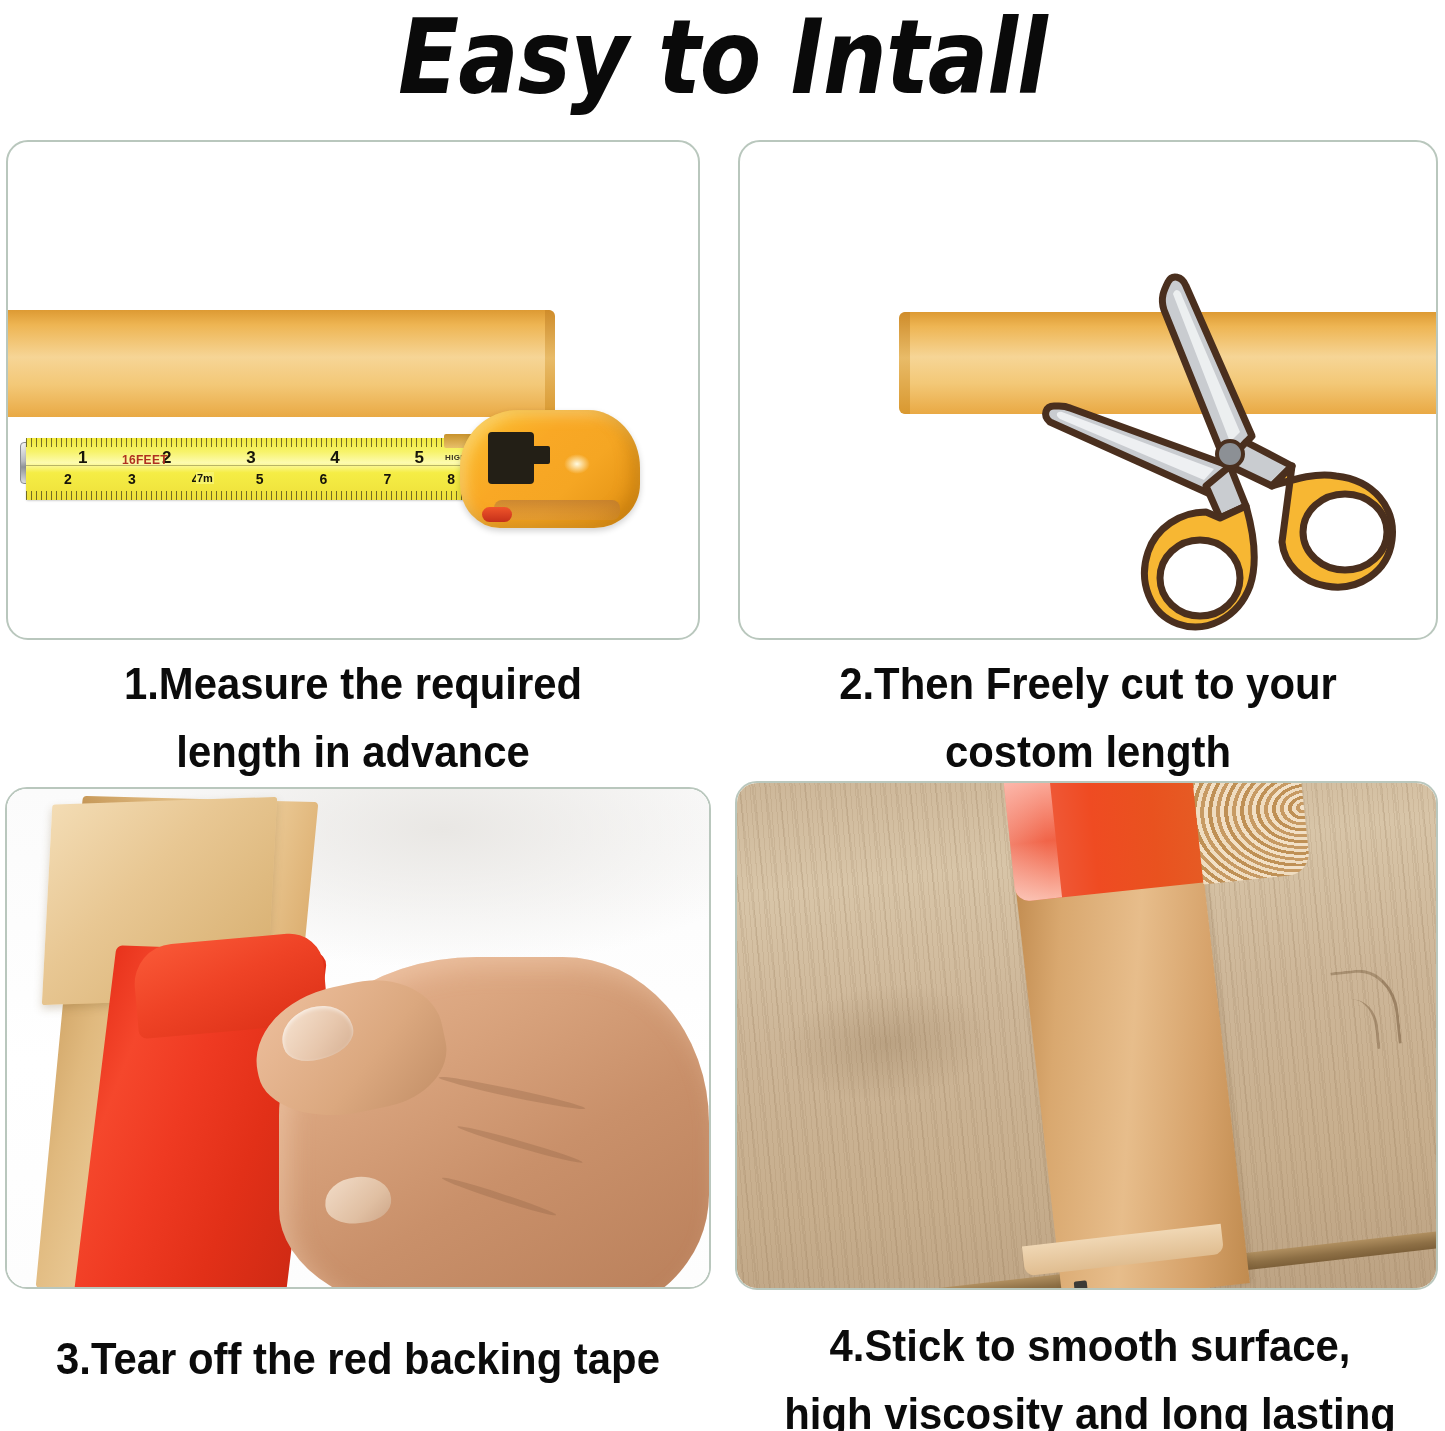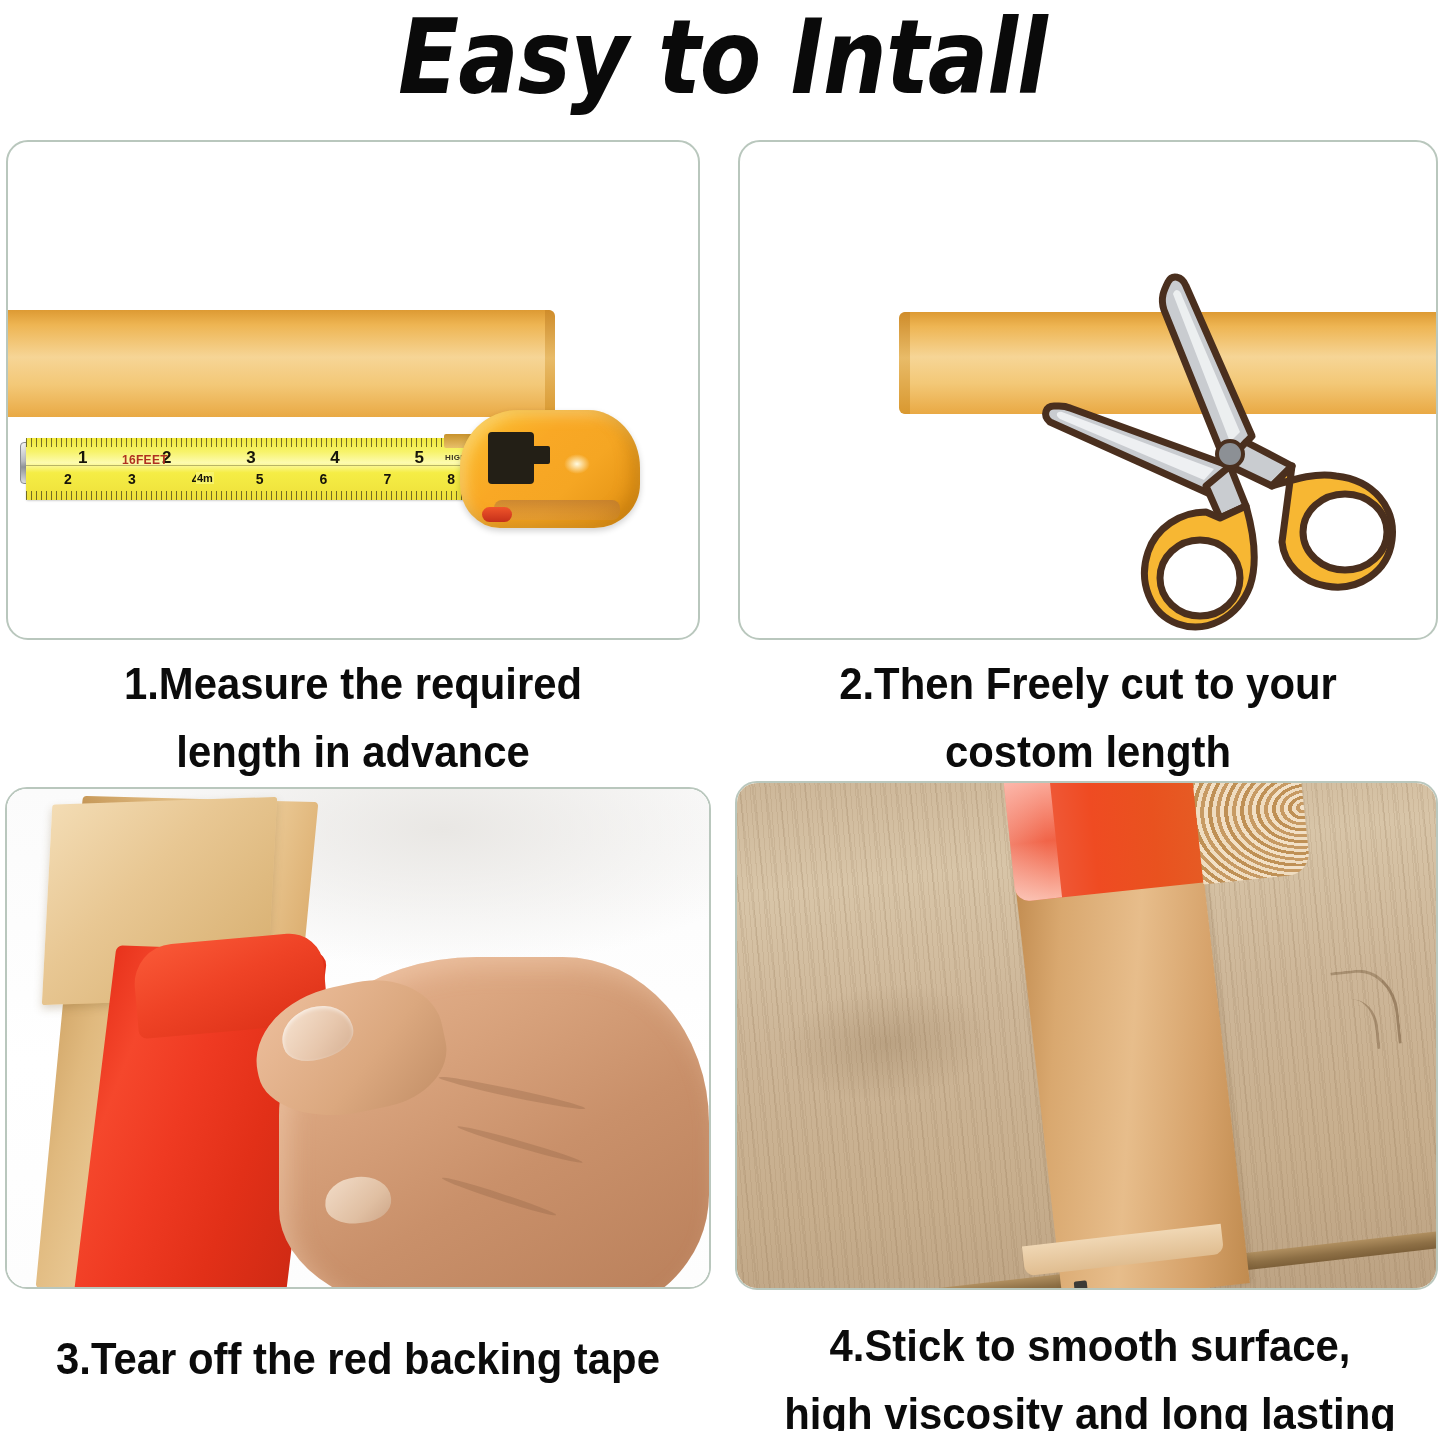--- a/index.html
+++ b/index.html
@@ -360,21 +360,21 @@
         <span>4</span>
         <span>5</span>
         <span>6</span>
         <span>7</span>
         <span>8</span>
         <span>9</span>
       </div>
 
       <div class="brand">16FEET</div>
       <div class="qual">HIGH QUALITY</div>
-      <div class="metric-lbl">4m</div>
+      <div class="metric-lbl">7m</div>
     </div>
 
     <div class="tm-slot"></div>
     <div class="tm-body">
       <div class="lock"></div>
       <div class="shine"></div>
       <div class="belt"></div>
       <div class="redbtn"></div>
     </div>
   </div>

